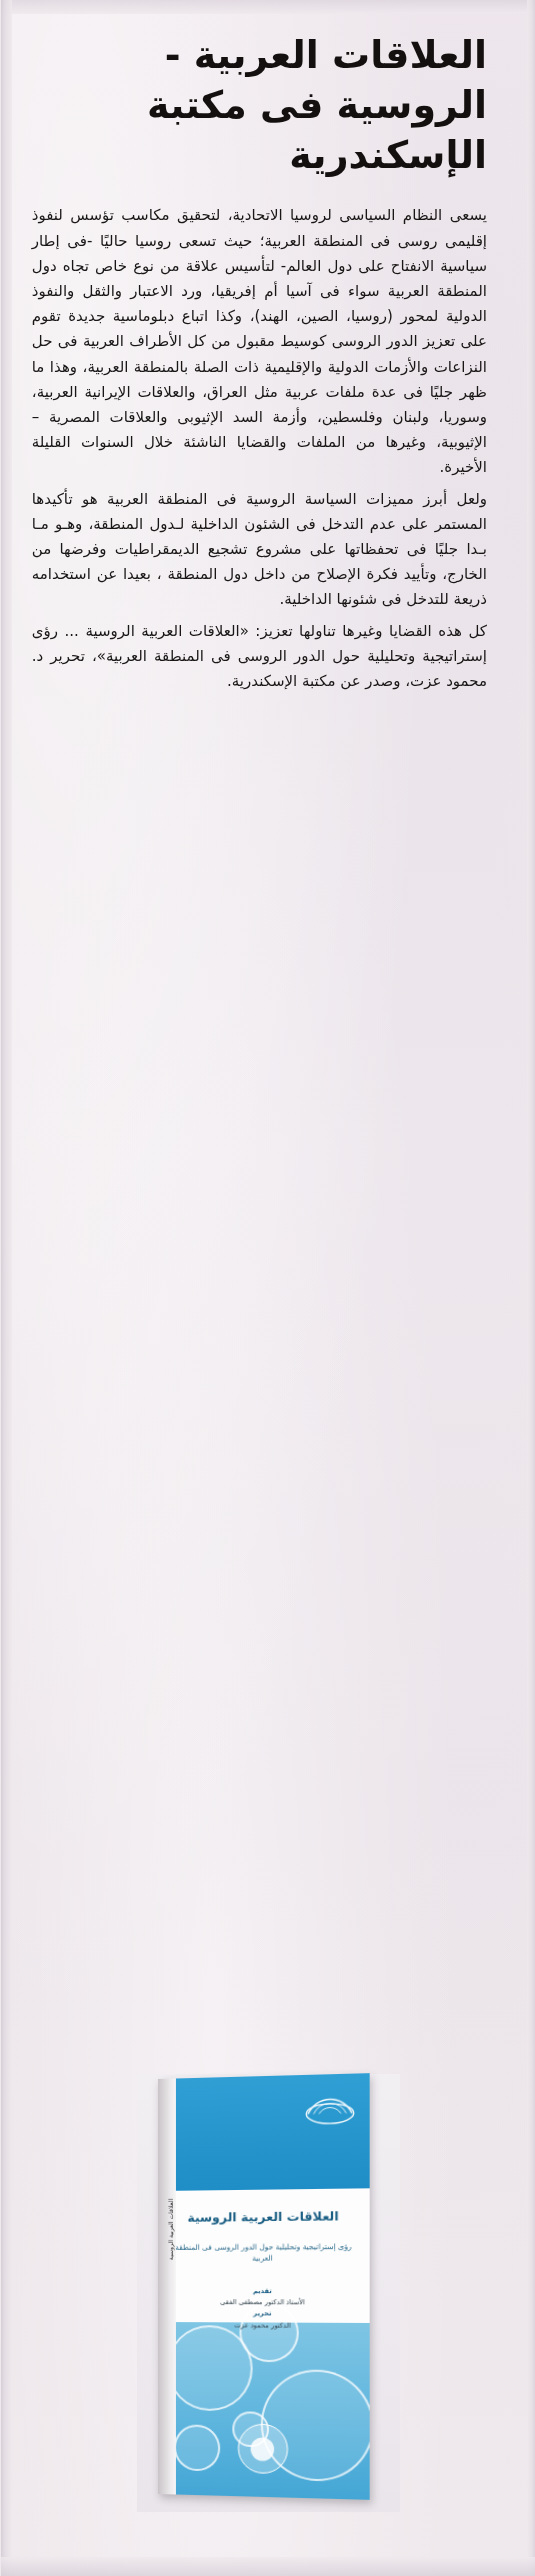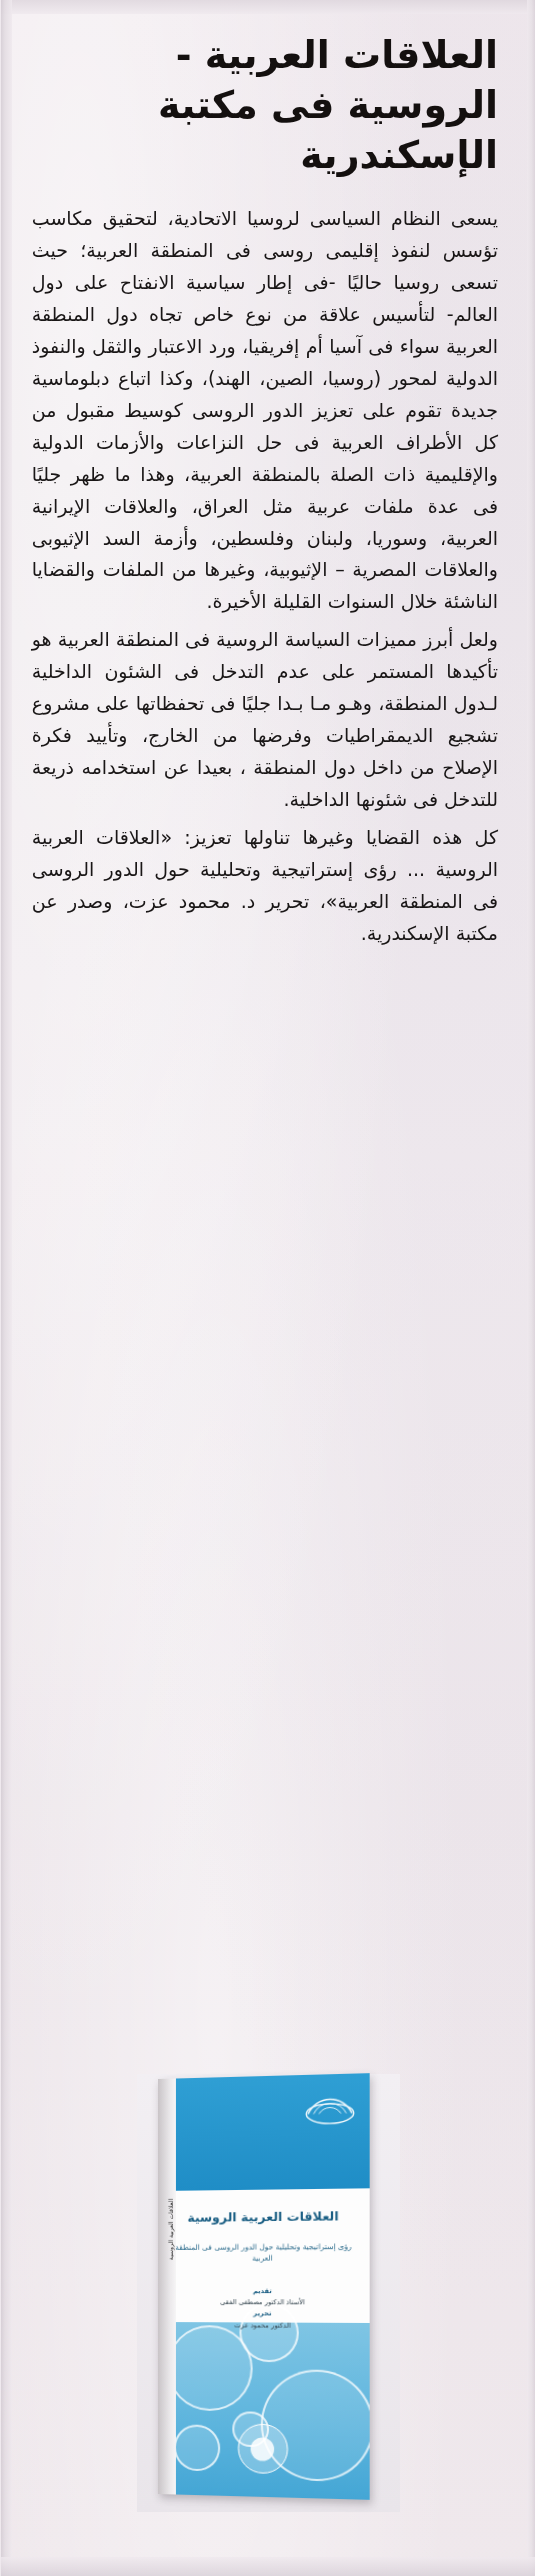--- a/index.html
+++ b/index.html
@@ -55,39 +55,39 @@
   .clip-edge-bottom {
     position: absolute;
     bottom: 0; left: 0; right: 0;
     height: 19px;
     background: linear-gradient(0deg, #d8d0d8 0%, #efe9ee 100%);
     opacity: .8;
   }
 
   .content {
     position: relative;
-    padding: 30px 38px 0 30px;
+    padding: 30px 49px 0 30px;
     box-sizing: border-box;
     width: 536px;
   }
 
   .headline {
     font-family: "DejaVu Sans", "Liberation Sans", sans-serif;
     font-weight: bold;
     font-size: 38px;
     line-height: 1.32;
     color: #14100f;
     text-align: right;
     margin: 0 0 23px 0;
     letter-spacing: -0.4px;
   }
 
   .article {
     font-family: "DejaVu Sans", "Liberation Sans", sans-serif;
-    font-size: 19px;
+    font-size: 15px;
     line-height: 1.68;
     color: #191616;
     text-align: justify;
     text-justify: inter-word;
     margin: 0;
     padding-left: 1.8px;
   }
   .article p {
     margin: 0 0 6.1px 0;
     text-align: justify;

